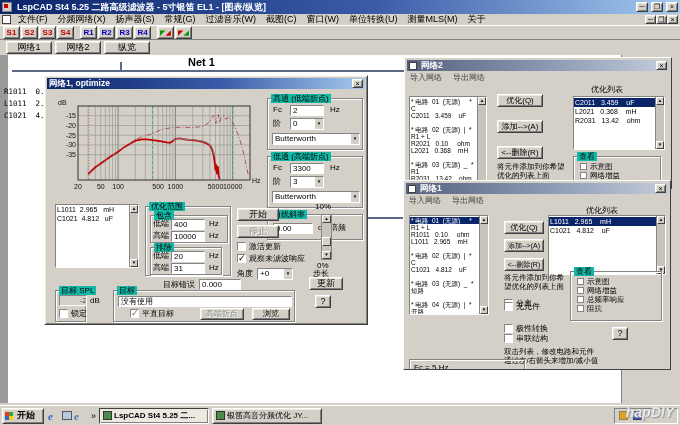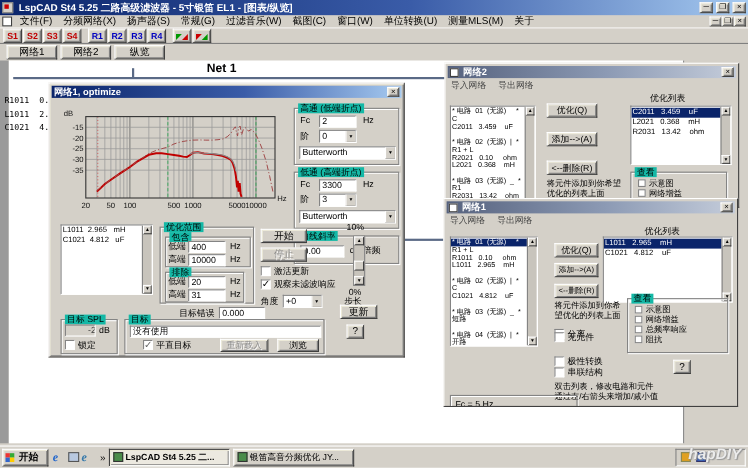--- a/index.html
+++ b/index.html
@@ -254,32 +254,32 @@
   </div>
   <span class="lbl" style="left:272px;top:185px;">0%</span>
   <span class="lbl" style="left:268px;top:193px;">步长</span>
 
   <span class="lbl" style="left:118px;top:204px;">目标错误</span>
   <span class="fld" style="left:154px;top:203px;width:42px;">0.000</span>
 
   <span class="btn abs" style="left:264px;top:201px;width:34px;height:13px;line-height:11px;">更新</span>
   <span class="btn abs" style="left:270px;top:219px;width:16px;height:13px;line-height:11px;">?</span>
 
-  <div class="group" style="left:10px;top:214px;width:52px;height:32px;">
+  <div class="group" style="left:10px;top:214px;width:31px;height:32px;">
     <span class="glegend">目标 SPL</span>
     <span class="fld dis" style="left:3px;top:4px;width:28px;padding-left:20px;">-27.8</span>
     <span class="lbl" style="left:34px;top:5px;">dB</span>
     <span class="cbx" style="left:3px;top:18px;"><span class="box"></span><span>锁定</span></span>
   </div>
 
   <div class="group" style="left:68px;top:214px;width:182px;height:32px;">
     <span class="glegend">目标</span>
     <span class="fld" style="left:4px;top:5px;width:174px;">没有使用</span>
     <span class="cbx dis" style="left:16px;top:18px;"><span class="box"><span class="ck">✓</span></span><span>平直目标</span></span>
-    <span class="btn dis abs" style="left:86px;top:17px;width:44px;height:12px;line-height:10px;font-size:8px;">重新载入</span>
+    <span class="btn dis abs" style="left:86px;top:17px;width:44px;height:12px;line-height:10px;font-size:8px;">高端折点</span>
     <span class="btn abs" style="left:138px;top:17px;width:38px;height:12px;line-height:10px;font-size:8px;">浏览</span>
   </div>
 </div>
 
 <div class="abs raised" style="left:404px;top:57px;width:268px;height:132px;z-index:5;overflow:hidden;">
   <div class="titlebar grad-i">
     <span class="tico" style="width:8px;height:8px;background:#fff;border:1px solid #404040;"></span>
     <span>网络2</span>
     <span style="flex:1;"></span>
     <span class="btn winbtn" style="width:11px;height:9px;">×</span>

